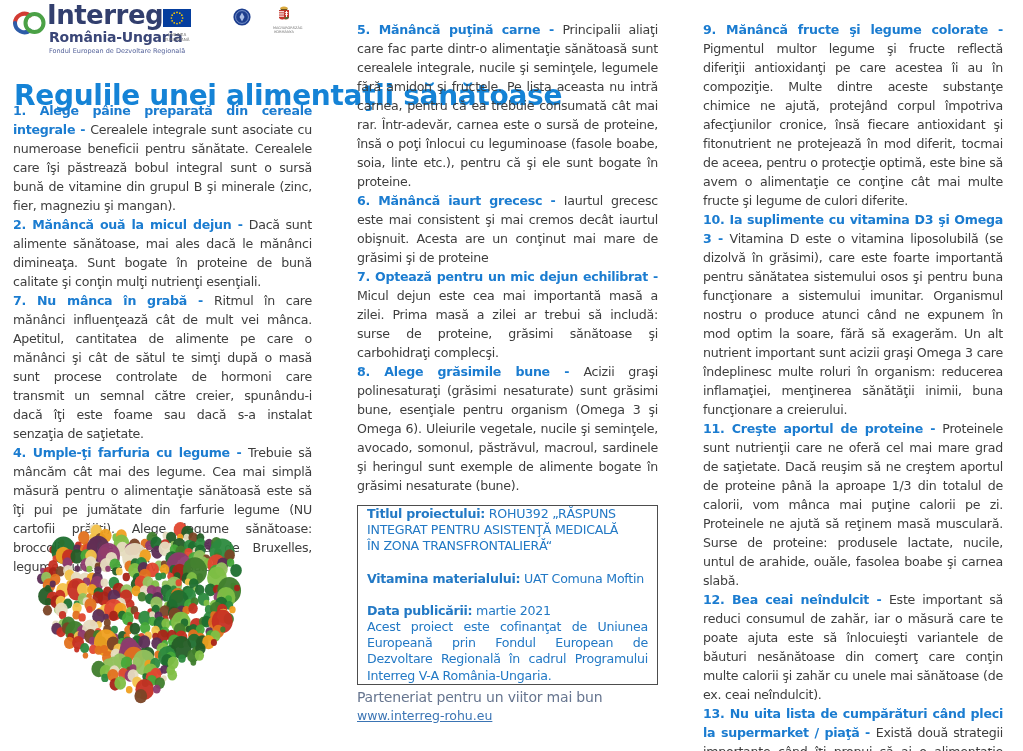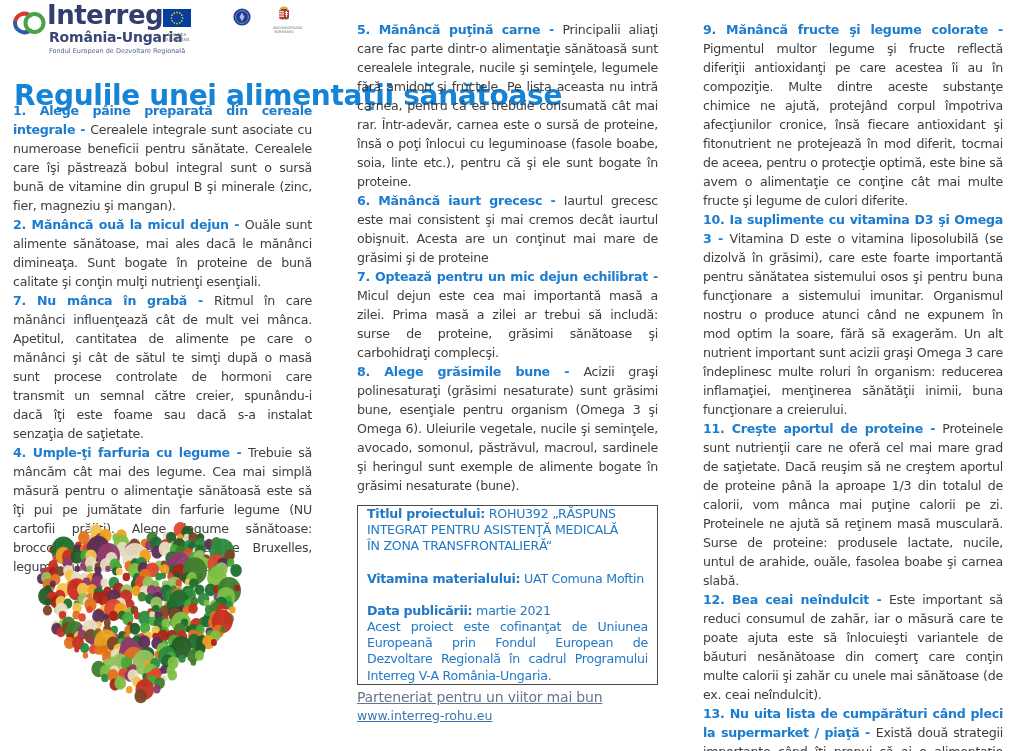--- a/index.html
+++ b/index.html
@@ -32,21 +32,21 @@
   
   .info-box{margin-top:10px;border:1.5px solid #4d4d4d;padding:0 9px;color:#2379c5;
             font-size:12.6px;line-height:16.2px;letter-spacing:-0.25px;}
   .info-box p{margin:0;}
   .info-box p.gap{margin-top:16px;}
   .info-box b{font-weight:bold;}
   .just{text-align:justify;}
   .bold{font-weight:bold;}
 
   .footer{margin-top:4px;}
-  .slogan{font-size:14px;color:#66758f;letter-spacing:-0.2px;text-decoration:underline;}
+  .slogan{font-size:14px;color:#66758f;letter-spacing:-0.2px;}
   .urllink{font-size:12.5px;color:#3a74b4;text-decoration:underline;cursor:pointer;display:inline-block;margin-top:1px;}
 
   
   .heart{position:absolute;left:22px;top:520px;}
 </style>
 </head>
 <body>
 
 <div class="page">
 
@@ -104,21 +104,21 @@
       <div class="hucap">
         <span>MAGYARORSZÁG</span><br><span>KORMÁNYA</span>
       </div>
     </div>
   </header>
 
   <h1 class="title">Regulile unei alimentaţii sănătoase</h1>
 
   <div class="col" id="col1">
       <p class="rule"><b class="rh">1. Alege pâine preparată din cereale integrale - </b><span>Cerealele integrale sunt asociate cu numeroase beneficii pentru sănătate. Cerealele care îşi păstrează bobul integral sunt o sursă bună de vitamine din grupul B şi minerale (zinc, fier, magneziu şi mangan).</span></p>
-      <p class="rule"><b class="rh">2. Mănâncă ouă la micul dejun - </b><span>Ouăle sunt alimente sănătoase, mai ales dacă le mănânci dimineaţa. Sunt bogate în proteine de bună calitate şi conţin mulţi nutrienţi esenţiali.</span></p>
+      <p class="rule"><b class="rh">2. Mănâncă ouă la micul dejun - </b><span>Dacă sunt alimente sănătoase, mai ales dacă le mănânci dimineaţa. Sunt bogate în proteine de bună calitate şi conţin mulţi nutrienţi esenţiali.</span></p>
       <p class="rule"><b class="rh">7. Nu mânca în grabă - </b><span>Ritmul în care mănânci influenţează cât de mult vei mânca. Apetitul, cantitatea de alimente pe care o mănânci şi cât de sătul te simţi după o masă sunt procese controlate de hormoni care transmit un semnal către creier, spunându-i dacă îţi este foame sau dacă s-a instalat senzaţia de saţietate.</span></p>
       <p class="rule"><b class="rh">4. Umple-ţi farfuria cu legume - </b><span>Trebuie să mâncăm cât mai des legume. Cea mai simplă măsură pentru o alimentaţie sănătoasă este să îţi pui pe jumătate din farfurie legume (NU cartofii prăjiţi). Alege legume sănătoase: broccoli, fasole verde, varză de Bruxelles, legume frunzoase şi diverse salate.</span></p>
     </div>
 
   <svg class="heart" width="235" height="205" viewBox="0 0 240 185" preserveAspectRatio="none">
     <g id="heart-dots">
         <circle cx="73.6" cy="8.5" r="4.9" fill="#e6dcc0" opacity="0.95"></circle>
         <circle cx="76.0" cy="9.9" r="5.8" fill="#f3c24a" opacity="0.95"></circle>
         <circle cx="161.7" cy="8.7" r="6.8" fill="#e0472f" opacity="0.95"></circle>
         <circle cx="168.8" cy="11.4" r="6.2" fill="#245d27" opacity="0.95"></circle>

